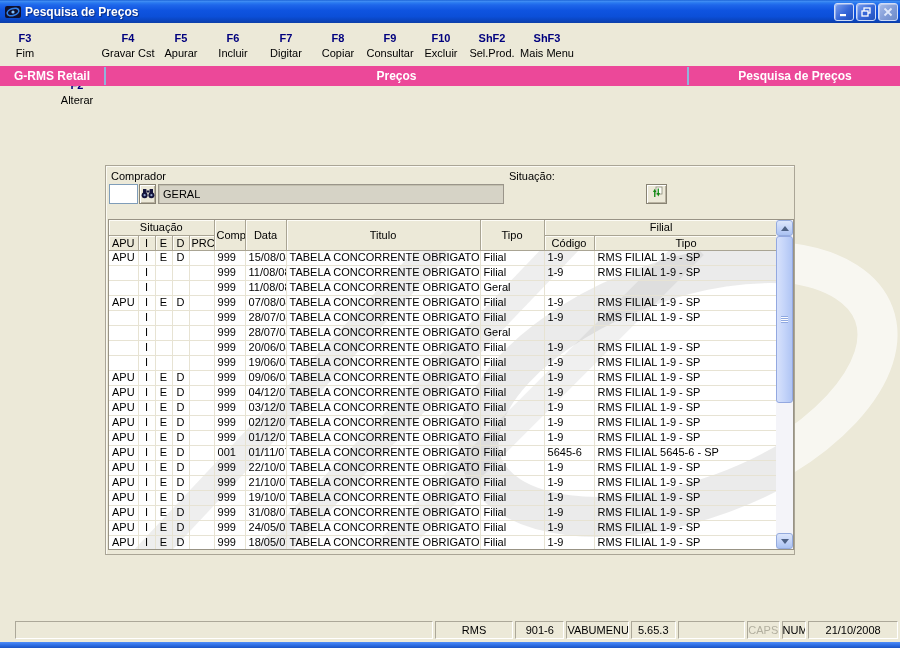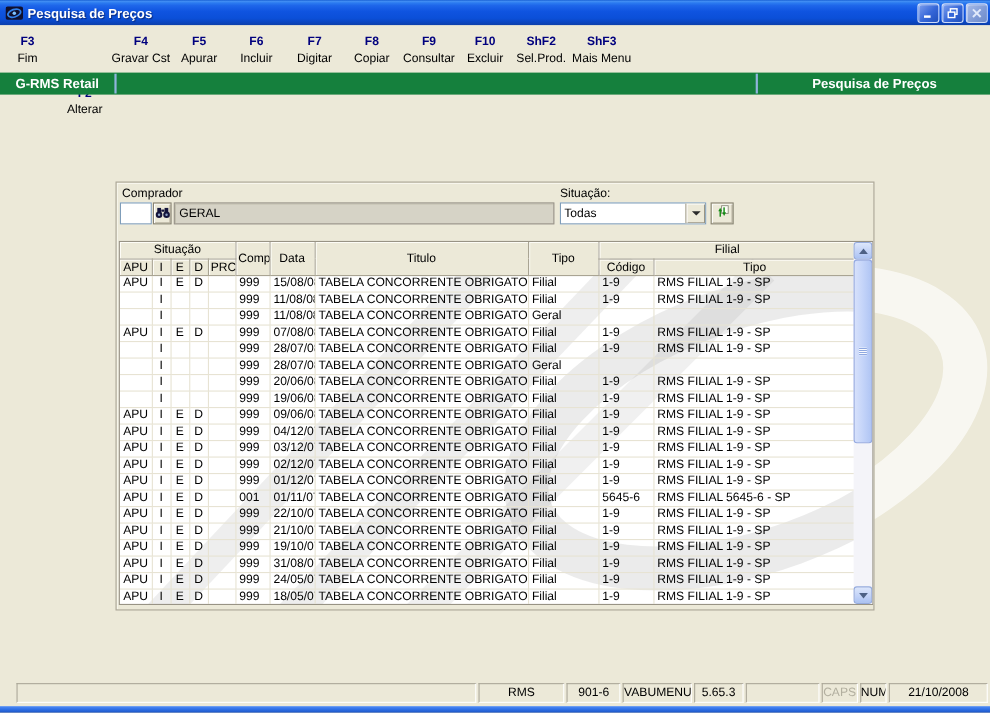--- a/index.html
+++ b/index.html
@@ -20,21 +20,21 @@
     box-shadow:inset 1px 1px 0 rgba(255,255,255,.35);}
   .win-btn.close{background:linear-gradient(135deg,#a8bce8 0%,#7f9ad6 60%,#6f8cc8 100%);}
 
   
   .toolbar{position:absolute;left:0;top:23px;width:900px;height:43px;background:#ece9d8;}
   .tb-item{position:absolute;top:9px;transform:translateX(-50%);text-align:center;white-space:nowrap;cursor:default;}
   .tb-key{font-weight:bold;color:#00007e;font-size:11px;line-height:13px;}
   .tb-label{color:#000;font-size:11px;line-height:14px;margin-top:1px;}
 
   
-  .band{position:absolute;left:0;top:66px;width:900px;height:20px;background:#15803d;}
+  .band{position:absolute;left:0;top:66px;width:900px;height:20px;background:#ec4899;}
   .band-seg{position:absolute;top:0;height:20px;line-height:20px;text-align:center;
     color:#fff;font-weight:bold;font-size:12px;white-space:nowrap;}
   .band-div{position:absolute;top:1px;width:2px;height:18px;background:#8fb4dc;}
 
   
   .wm-outer{position:absolute;left:770px;top:150px;width:130px;height:330px;pointer-events:none;}
 
   
   .panel{position:absolute;left:105px;top:165px;width:690px;height:390px;box-sizing:border-box;
     background:#ece9d8;border:1px solid #aaa596;box-shadow:inset 1px 1px 0 #fbfaf3;}
@@ -175,20 +175,21 @@
       </div>
       <div class="tb-item" style="left: 547px;">
         <div class="tb-key">ShF3</div>
         <div class="tb-label">Mais Menu</div>
       </div>
     </div>
 
   <div class="band">
     <div class="band-seg" style="left:0;width:104px;">G-RMS Retail</div>
     <div class="band-div" style="left:104px;"></div>
+    <div class="band-seg" style="left:107px;width:579px;">Preços</div>
     <div class="band-div" style="left:687px;"></div>
     <div class="band-seg" style="left:690px;width:210px;">Pesquisa de Preços</div>
   </div>
 
   <svg class="wm-outer" width="130" height="330">
     <ellipse cx="-98" cy="238" rx="215" ry="110" fill="none" stroke="rgba(255,255,255,0.65)" stroke-width="40" transform="rotate(-20 -98 238)"></ellipse>
   </svg>
 
   <div class="panel">
 
@@ -203,26 +204,20 @@
           <circle cx="3.6" cy="7.2" r="3" fill="#14143c"></circle>
           <circle cx="10.4" cy="7.2" r="3" fill="#14143c"></circle>
           <circle cx="3.6" cy="7.2" r="1.1" fill="#8fa3c8"></circle>
           <circle cx="10.4" cy="7.2" r="1.1" fill="#8fa3c8"></circle>
         </svg>
       </span>
     </button>
     <div class="ro-field" style="left:52px;top:18px;width:346px;">GERAL</div>
 
     <div class="fld-label" style="left:403px;top:4px;">Situação:</div>
-    <div class="combo" style="left:403px;top:18px;width:133px;">
-      <div class="combo-text">Todas</div>
-      <div class="combo-arrow">
-        <span class="tri-down"></span>
-      </div>
-    </div>
     <button class="mini-btn" style="left:540px;top:18px;width:21px;">
       <span>
         <svg width="13" height="13" viewBox="0 0 13 13">
           <rect x="6" y="1" width="6" height="7" fill="#fdfdf6" stroke="#8a8a7a" stroke-width="0.8"></rect>
           <path d="M3 6 L6.4 6 L4.7 2.8 Z" fill="#118a11"></path>
           <rect x="4.1" y="5.5" width="1.3" height="5.5" fill="#118a11"></rect>
           <path d="M10 7 L6.6 7 L8.3 10.4 Z" fill="#118a11"></path>
           <rect x="7.6" y="2.5" width="1.3" height="5" fill="#118a11"></rect>
         </svg>
       </span>

